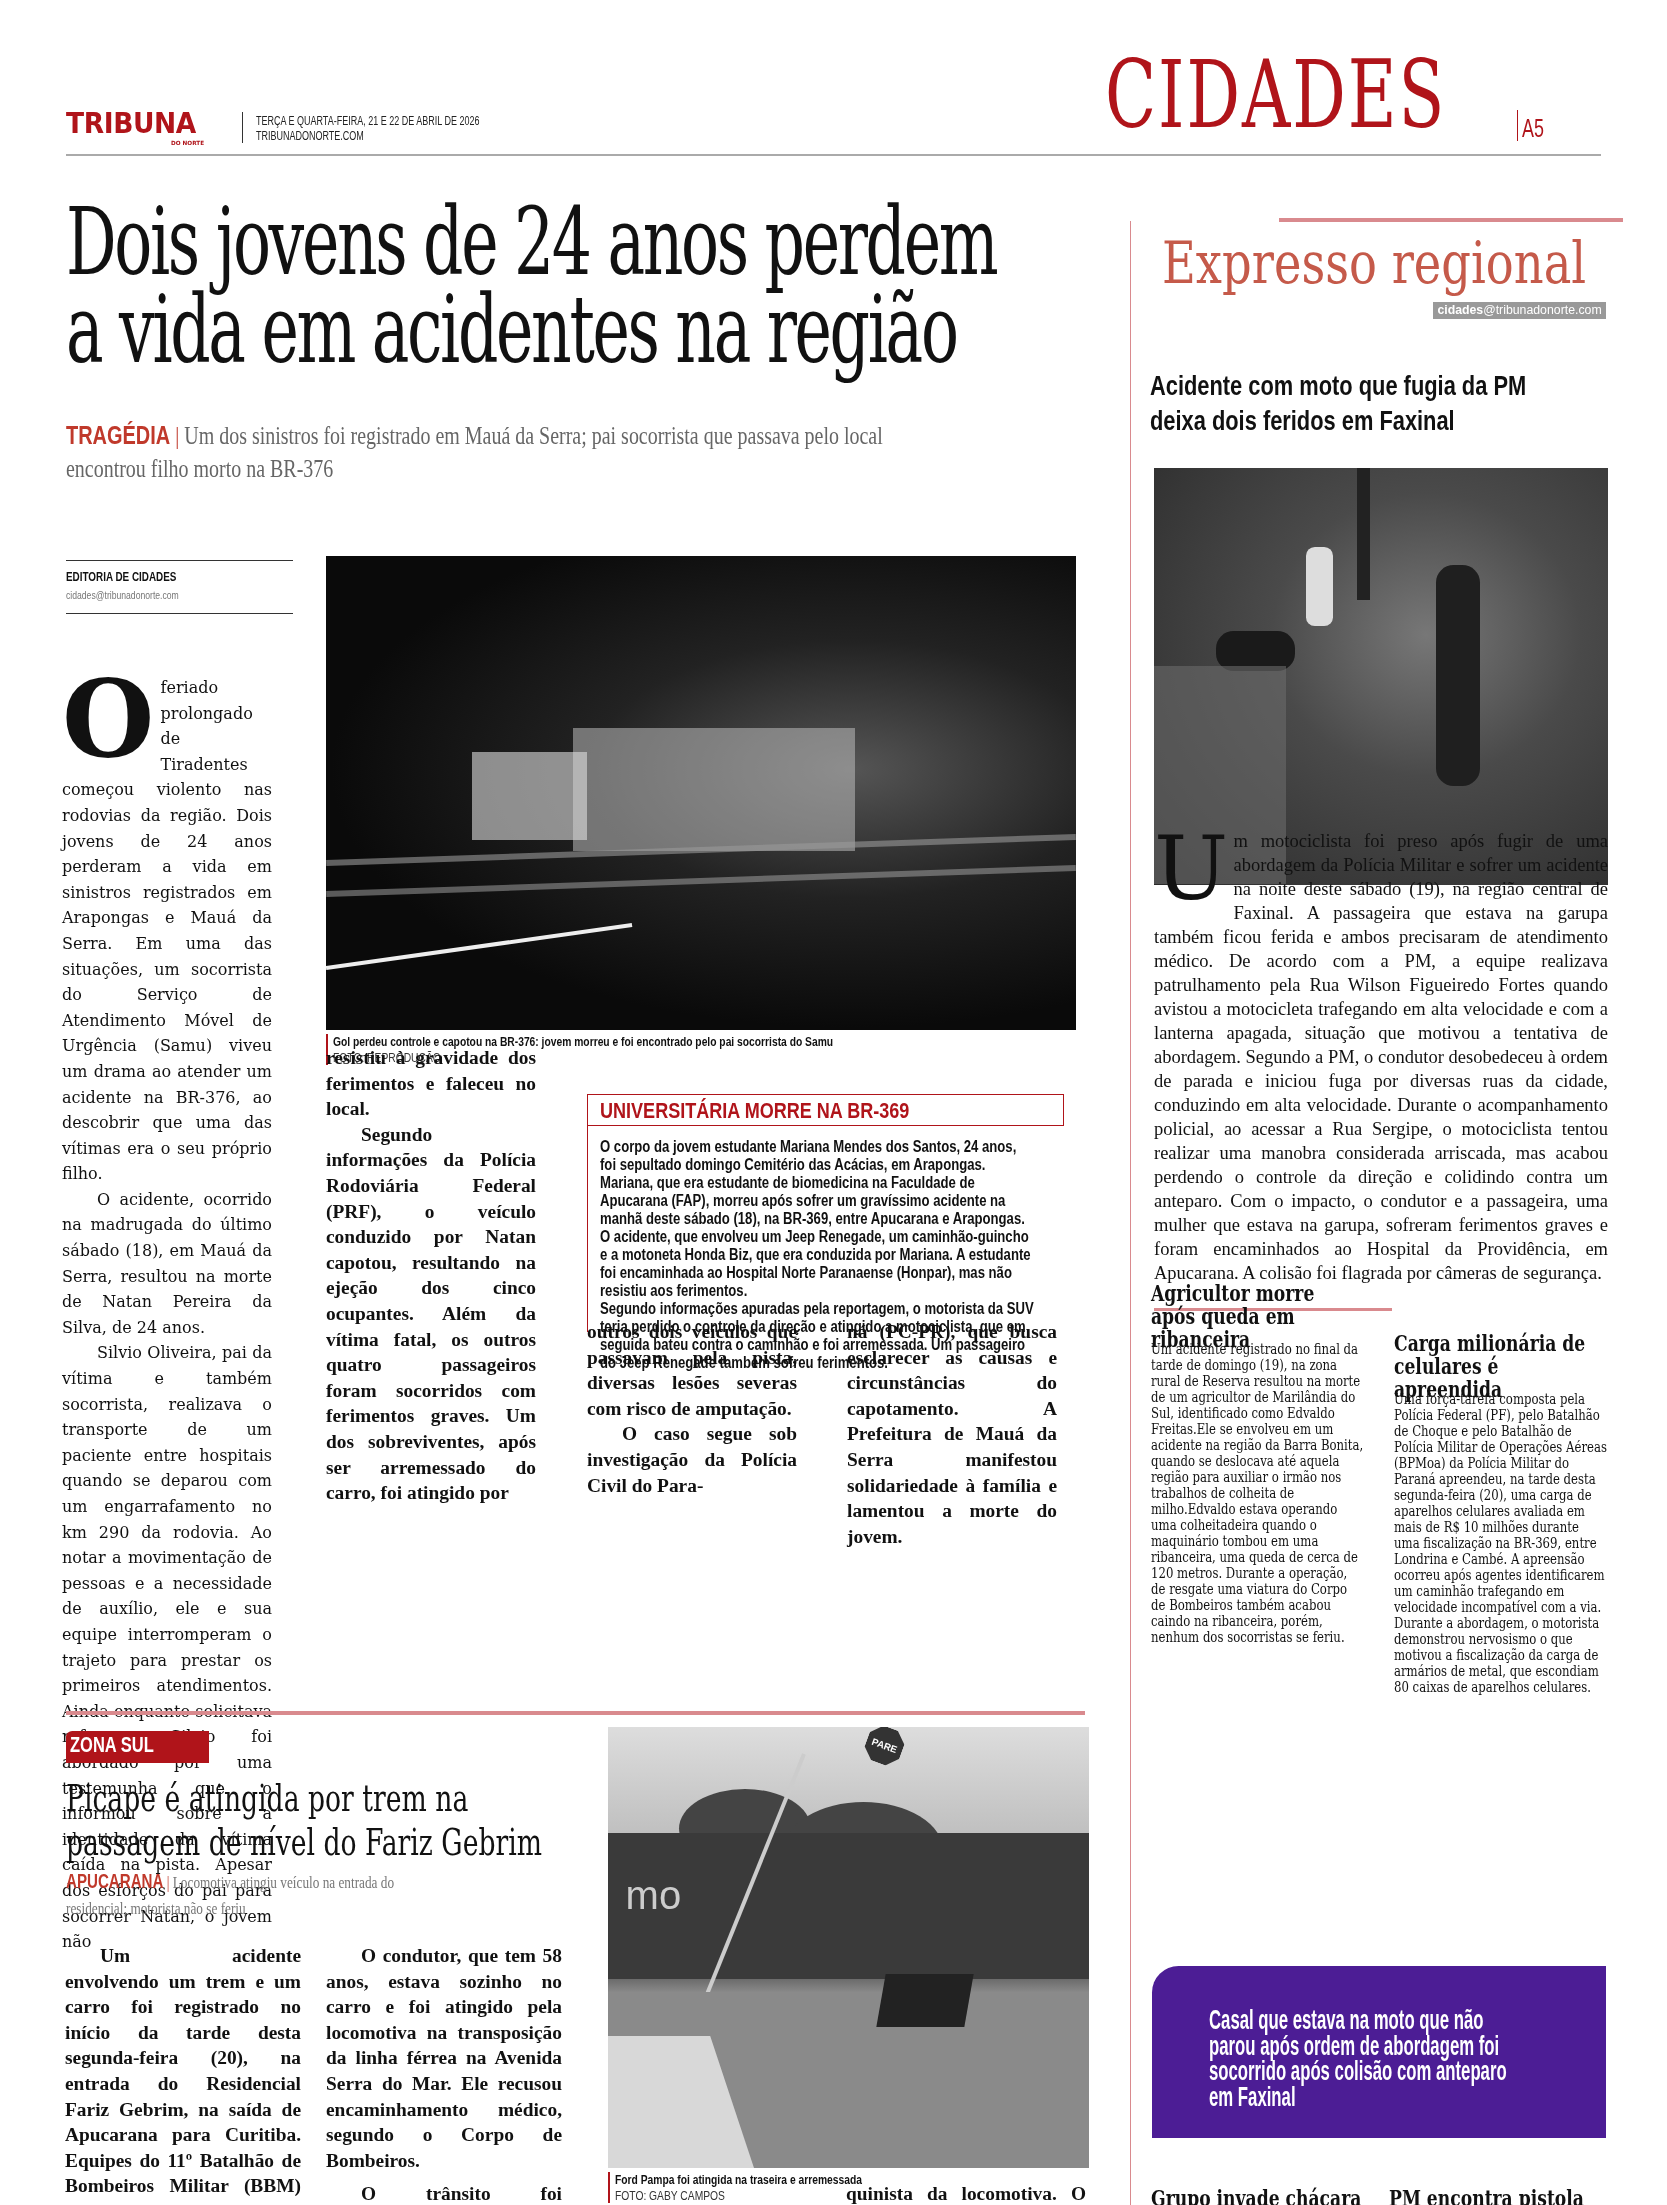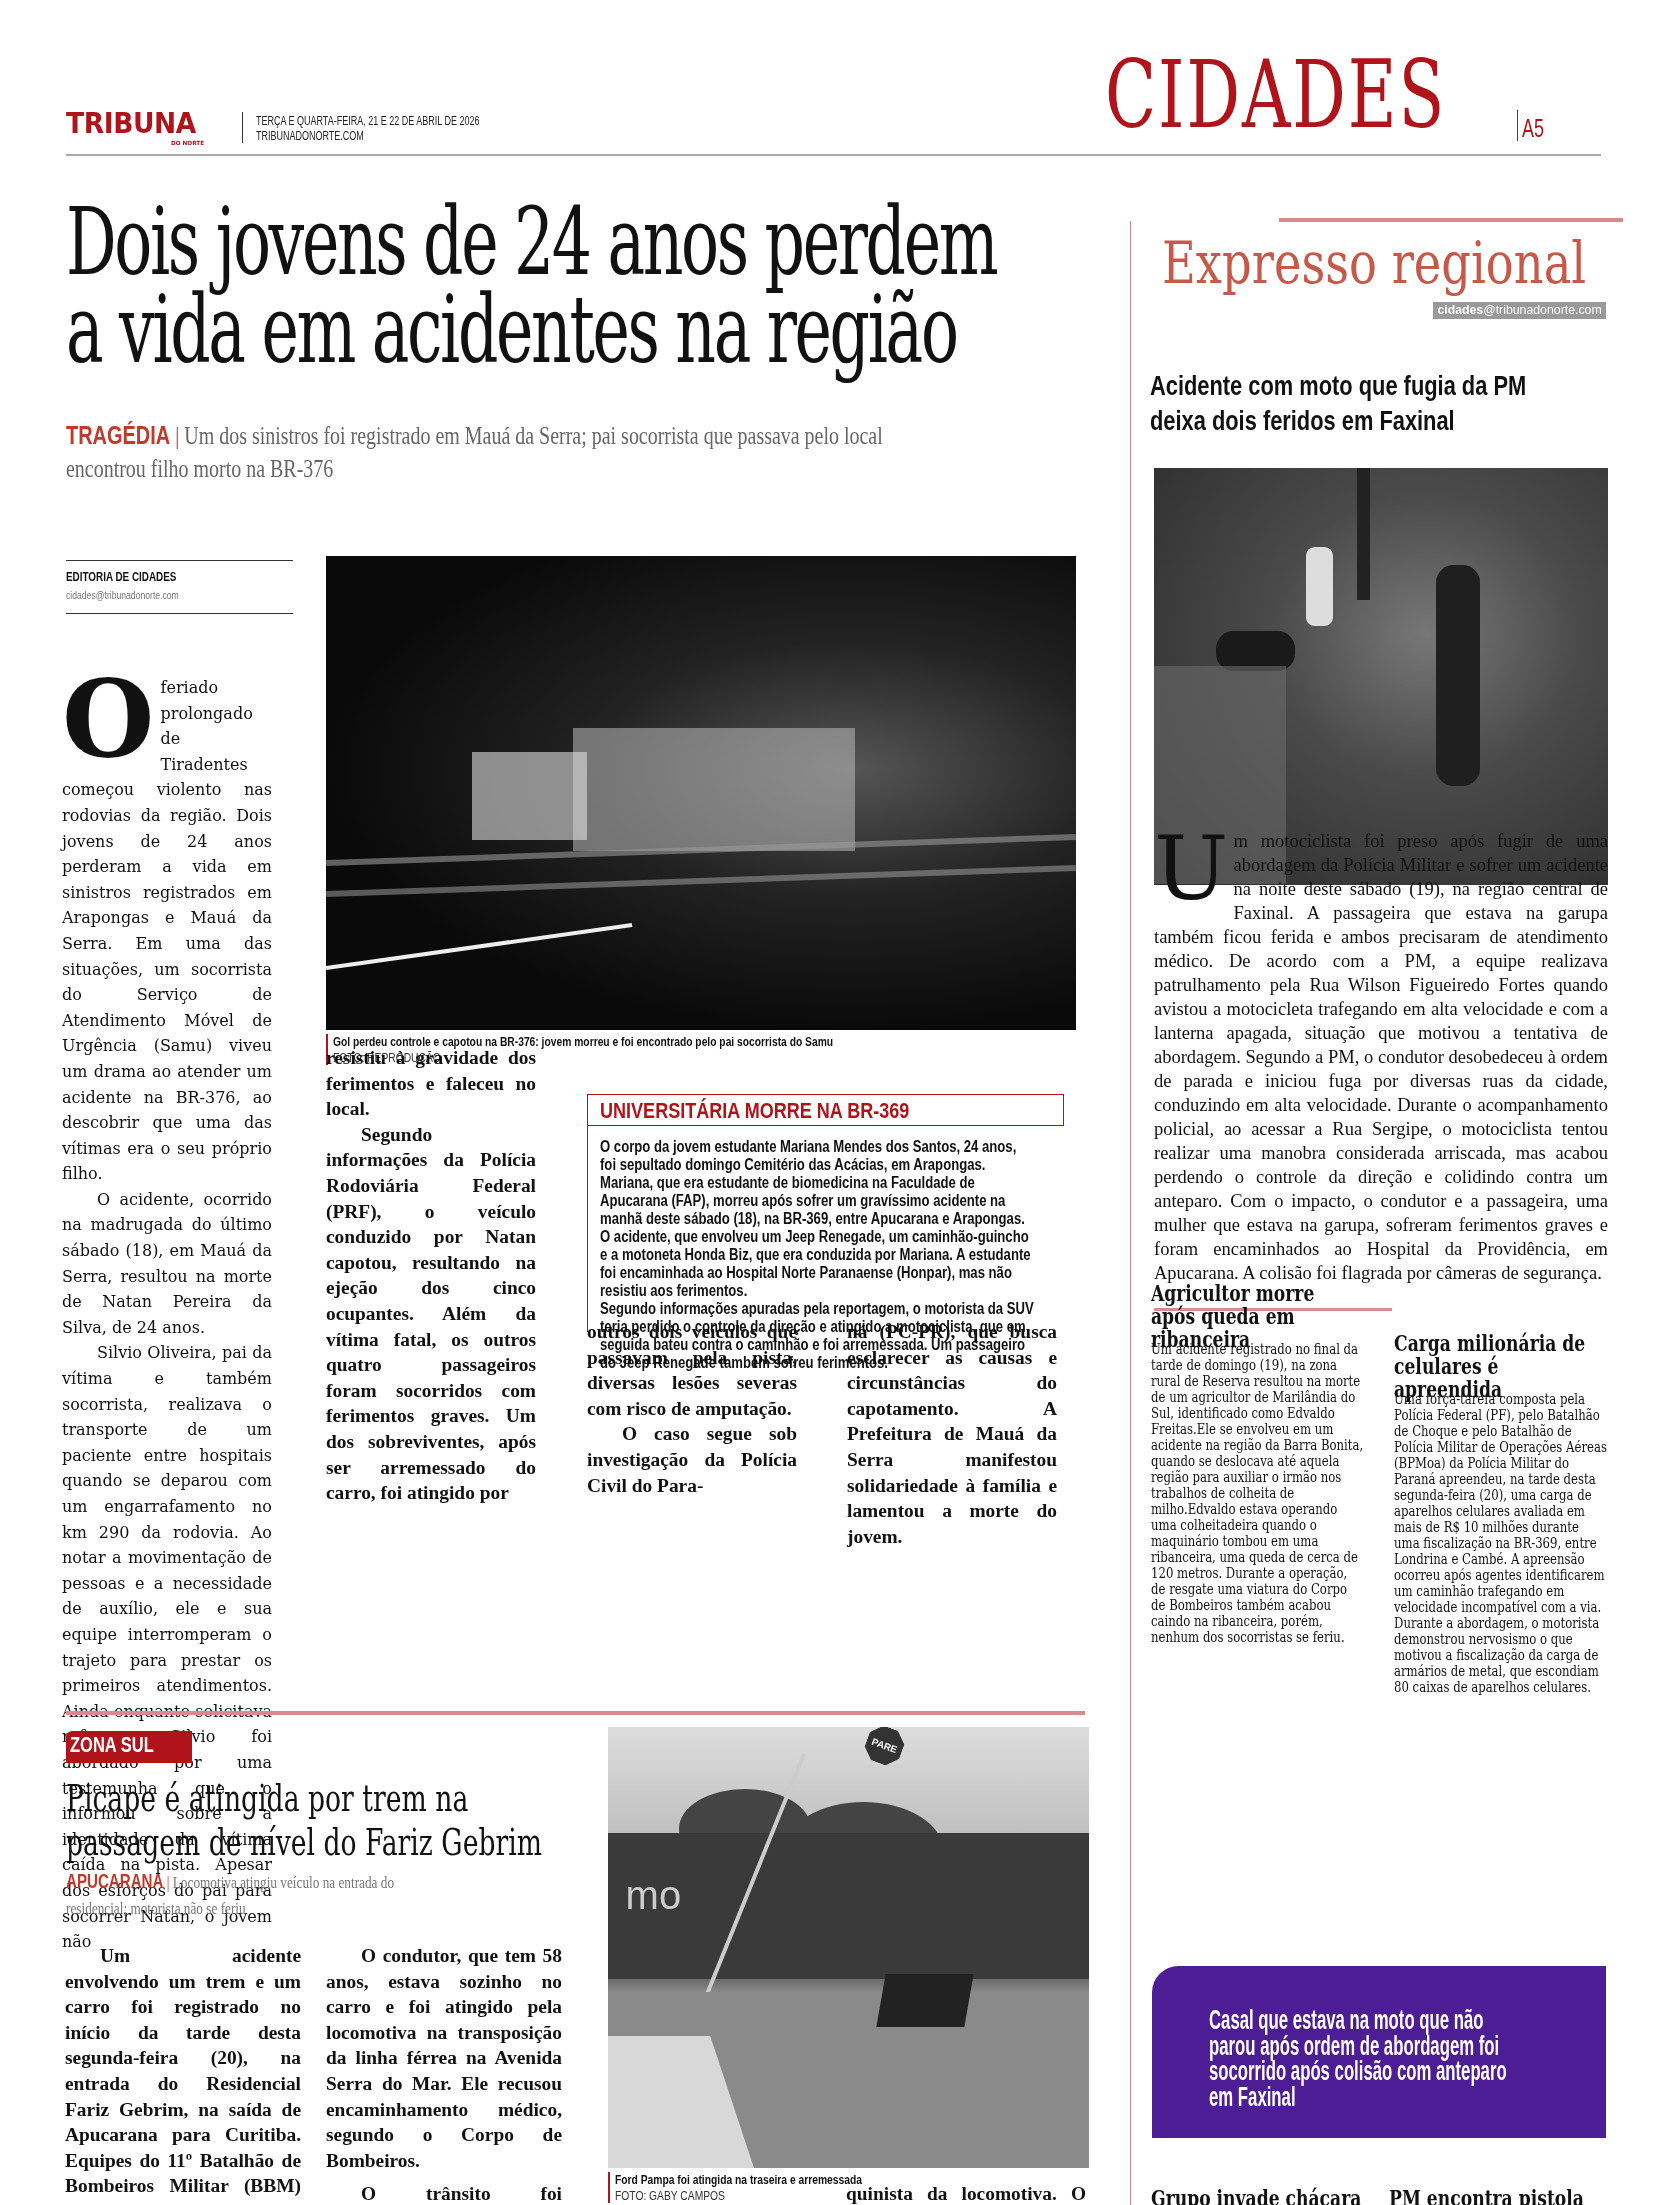--- a/index.html
+++ b/index.html
@@ -151,21 +151,21 @@
 <div class="abs col3b body-cond">
   <p>outros dois veículos que passavam pela pista, diversas lesões severas com risco de amputação.</p>
   <p class="indent">O caso segue sob investigação da Polícia Civil do Para-</p>
 </div>
 <div class="abs col4b body-cond">
   <p>ná (PC-PR), que busca esclarecer as causas e circunstâncias do capotamento. A Prefeitura de Mauá da Serra manifestou solidariedade à família e lamentou a morte do jovem.</p>
 </div>
 
 <div class="abs section-rule" style="left:66px;top:1711px;width:1019px;"></div>
 
-<div class="abs tag" style="left:66px;top:1731px;width:126px;height:32px;"><span>ZONA SUL</span></div>
+<div class="abs tag" style="left:66px;top:1731px;width:143px;height:32px;"><span>ZONA SUL</span></div>
 <div class="abs h2" style="left:66px;top:1777px;">
   <div>Picape é atingida por trem na</div>
   <div>passagem de nível do Fariz Gebrim</div>
 </div>
 <div class="abs deck2" style="left:66px;top:1866px;">
   <span class="kicker" style="color:#c0392b;font-size:19.4px;">APUCARANA</span>
   <span style="color:#c0392b;"> | </span>
   <span>Locomotiva atingiu veículo na entrada do residencial; motorista não se feriu</span>
 </div>
 

